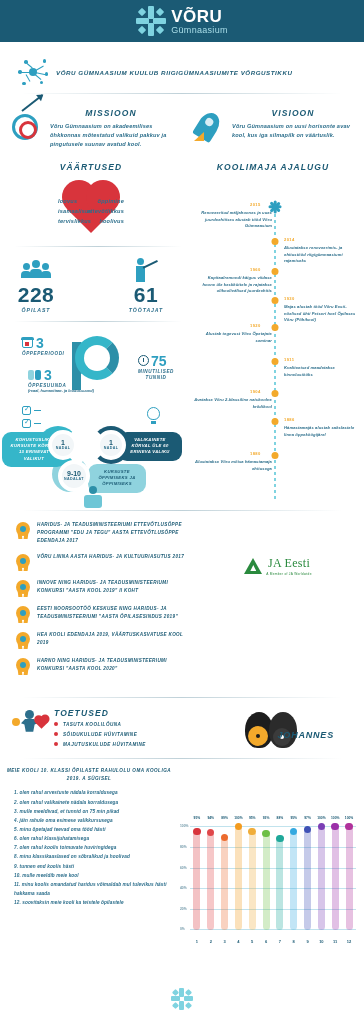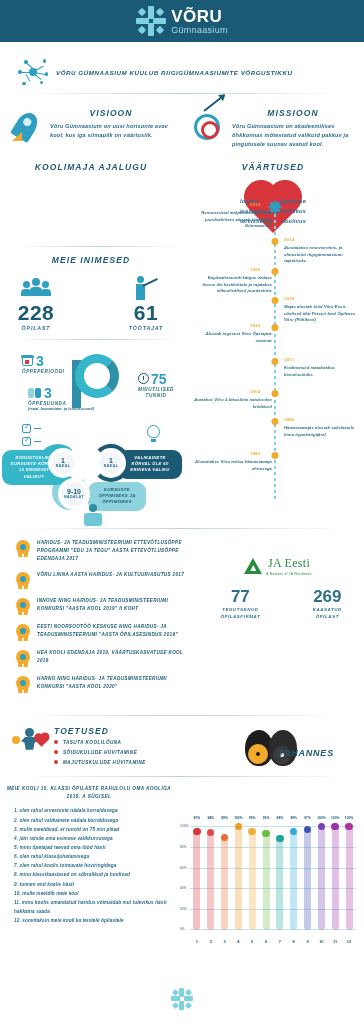--- a/index.html
+++ b/index.html
@@ -337,66 +337,65 @@
       <u style="left:17px;top:15px;width:8px;transform:rotate(40deg);"></u>
     </div>
     <div class="net-label">VÕRU GÜMNAASIUM KUULUB RIIGIGÜMNAASIUMITE VÕRGUSTIKKU</div>
   </div>
 
   <div class="rule" style="margin-top:4px;"></div>
 
   <div class="mv">
     <div class="mv-col">
       <div class="mv-ico">
+        <div class="target"></div>
+          <div class="arrow"></div>
+      </div>
+      <div class="mv-body">
+        <div class="sec-title mv-h">Missioon</div>
+        <div class="body-txt">Võru Gümnaasium on akadeemilises õhkkonnas mõtestatud valikuid pakkuv ja pingutusele suunav avatud kool.</div>
+      </div>
+    </div>
+    <div class="mv-col">
+      <div class="mv-ico">
         <div class="rocket"></div>
           <div class="rocket-fin"></div>
       </div>
       <div class="mv-body">
         <div class="sec-title mv-h">Visioon</div>
         <div class="body-txt">Võru Gümnaasium on uusi horisonte avav kool, kus iga silmapilk on väärtuslik.</div>
       </div>
     </div>
-    <div class="mv-col">
-      <div class="mv-ico">
-        <div class="target"></div>
-          <div class="arrow"></div>
-      </div>
-      <div class="mv-body">
-        <div class="sec-title mv-h">Missioon</div>
-        <div class="body-txt">Võru Gümnaasium on akadeemilises õhkkonnas mõtestatud valikuid pakkuv ja pingutusele suunav avatud kool.</div>
-      </div>
-    </div>
   </div>
 
   <div style="display:flex;margin-top:12px;">
-    <div style="width:50%;">
-      <div class="sec-title">Koolimaja ajalugu</div>
-    </div>
     <div style="width:50%;">
       <div class="sec-title">Väärtused</div>
       <div class="values-wrap">
         <div class="heart"></div>
         <div class="val-col val-left">
           <div>õppimine</div>
           <div>ettevõtlikkus</div>
           <div>hoolivus</div>
         </div>
         <div class="val-col val-right">
           <div>loovus</div>
           <div>isamaalisus</div>
           <div>tervislikkus</div>
         </div>
       </div>
     </div>
+    <div style="width:50%;">
+      <div class="sec-title">Koolimaja ajalugu</div>
+    </div>
   </div>
 
   <div class="rule" style="width:168px;margin:2px 0 0 14px;"></div>
 
   <div style="width:182px;">
-    <div class="sec-title" style="margin-top:8px;">Meie inimesed</div>
     <div class="people">
       <div class="person-block">
         <div class="p-ico">
           <div class="grp">
             <b style="left:13px;top:0;"></b>
               <b style="left:4px;top:3px;width:7px;height:7px;"></b>
             <b style="right:4px;top:3px;width:7px;height:7px;"></b>
             <i style="left:11px;top:9px;width:12px;"></i>
             <i style="left:2px;top:11px;width:10px;height:7px;"></i>
             <i style="right:2px;top:11px;width:10px;height:7px;"></i>
@@ -581,30 +580,20 @@
       <div class="award-txt">HARNO NING HARIDUS- JA TEADUSMINISTEERIUMI KONKURSI "AASTA KOOL 2020"</div>
     </div>
   </div>
 
   <div class="ja-box" style="top:556px;width:152px;">
     <div class="ja-logo">
       <div class="ja-tri"></div>
       <div>
         <div class="ja-name">JA Eesti</div>
         <div class="ja-tag">A Member of JA Worldwide</div>
-      </div>
-    </div>
-    <div class="ja-stats">
-      <div class="ja-stat">
-        <div class="ja-num">77</div>
-        <div class="ja-cap">TEGUTSENUD ÕPILASFIRMAT</div>
-      </div>
-      <div class="ja-stat">
-        <div class="ja-num">269</div>
-        <div class="ja-cap">KAASATUD ÕPILAST</div>
       </div>
     </div>
   </div>
 
   <div class="rule" style="margin-top:22px;"></div>
 
   <div class="support-band">
     <div class="sup-left">
       <div class="hands">
         <div class="coin"></div>

